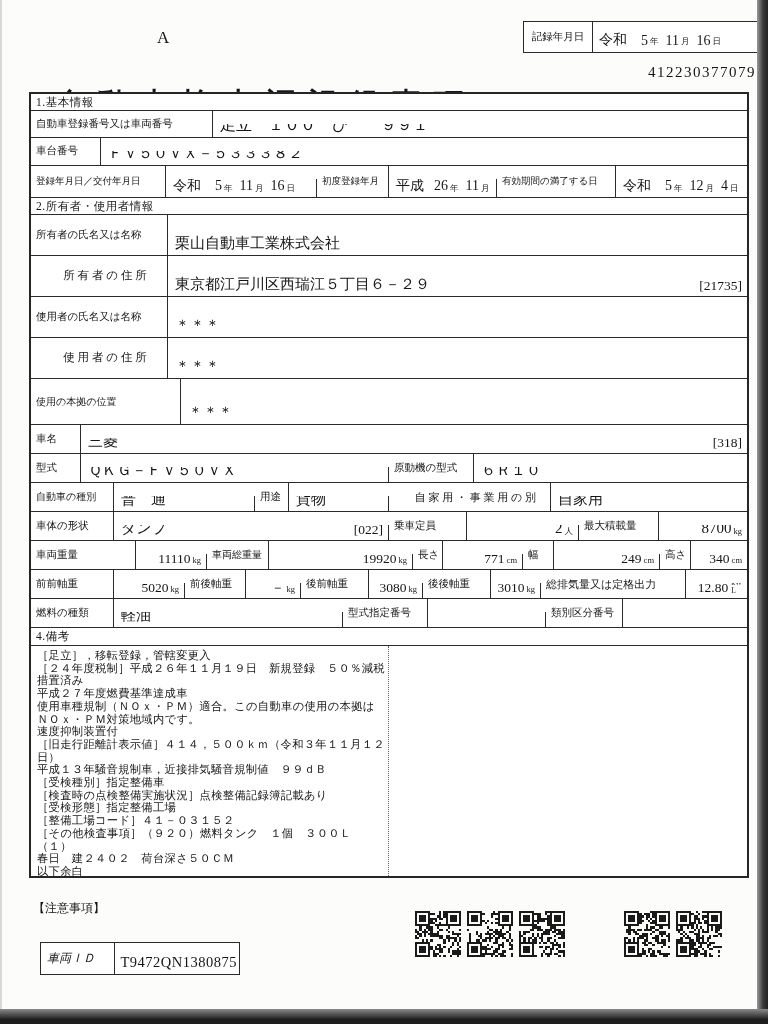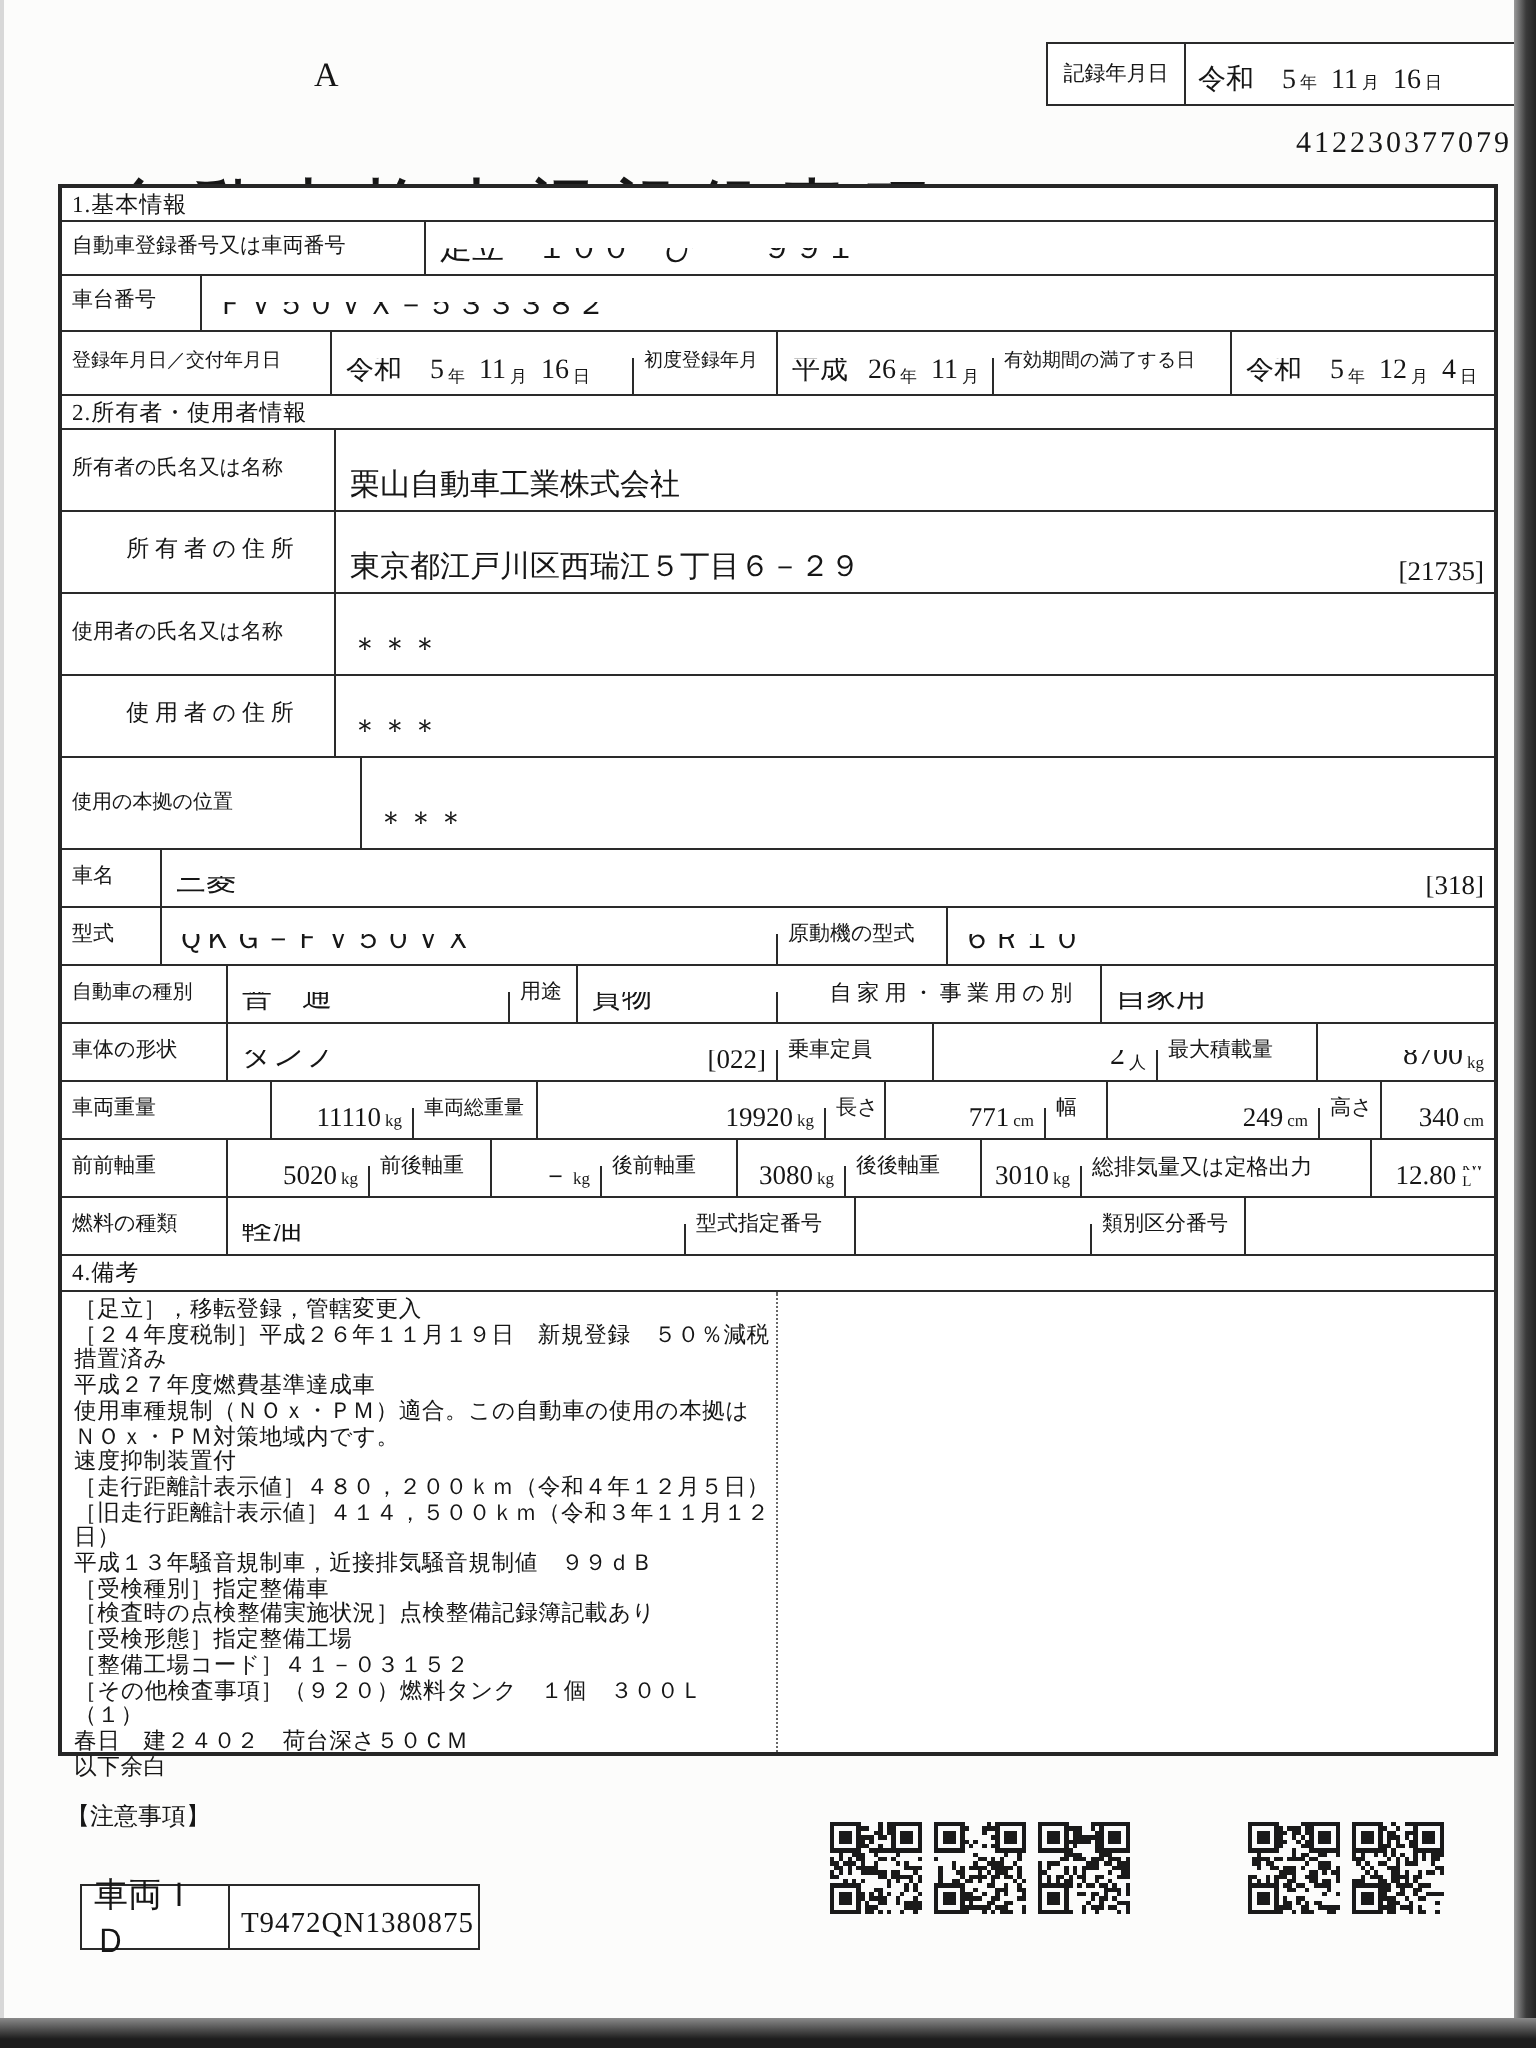--- a/index.html
+++ b/index.html
@@ -40,21 +40,21 @@
   .stack{display:inline-flex;flex-direction:column;align-items:flex-start;font-size:7.5px;line-height:1.1;margin:0 0 0 3px;align-self:flex-end;}
 
   .remarks{height:230px;display:flex;}
   .rleft{width:358px;border-right:1.5px dotted #666;padding:3px 3px 0 6px;box-sizing:border-box;}
   .rright{flex:1;}
   .rline{font-size:11.3px;line-height:12.7px;white-space:pre-wrap;letter-spacing:0.3px;}
 
   .notice-title{left:33px;top:900px;font-size:12px;}
   .notice-body{left:47px;top:924px;font-size:11.5px;letter-spacing:0.5px;}
   .vidbox{left:40px;top:942px;width:198px;height:31px;border:1.5px solid #2a2a2a;display:flex;background:#fff;}
-  .vidbox .vlab{width:68px;border-right:1.5px solid #2a2a2a;display:flex;align-items:center;padding-left:6px;font-size:17px;}
+  .vidbox .vlab{width:68px;border-right:1.5px solid #2a2a2a;display:flex;align-items:center;padding-left:6px;font-size:12px;font-style:italic;}
   .vidbox .vval{flex:1;display:flex;align-items:flex-end;padding:1px 2px 3px 5px;font-size:14.5px;letter-spacing:0.5px;}
 
   .qr{position:absolute;width:46px;height:46px;}
   .qr svg{width:100%;height:100%;}
 </style>
 </head>
 <body>
 
 <div class="page">
 
@@ -247,21 +247,20 @@
     </div>
 
     <div class="sechead" style="height:18px">4.備考</div>
     <div class="row remarks">
       <div class="rleft">
         <div class="rline">［足立］，移転登録，管轄変更入</div>
         <div class="rline">［２４年度税制］平成２６年１１月１９日　新規登録　５０％減税措置済み</div>
         <div class="rline">平成２７年度燃費基準達成車</div>
         <div class="rline">使用車種規制（ＮＯｘ・ＰＭ）適合。この自動車の使用の本拠はＮＯｘ・ＰＭ対策地域内です。</div>
         <div class="rline">速度抑制装置付</div>
-        <div class="rline">［走行距離計表示値］４８０，２００ｋｍ（令和４年１２月５日）</div>
         <div class="rline">［旧走行距離計表示値］４１４，５００ｋｍ（令和３年１１月１２日）</div>
         <div class="rline">平成１３年騒音規制車，近接排気騒音規制値　９９ｄＢ</div>
         <div class="rline">［受検種別］指定整備車</div>
         <div class="rline">［検査時の点検整備実施状況］点検整備記録簿記載あり</div>
         <div class="rline">［受検形態］指定整備工場</div>
         <div class="rline">［整備工場コード］４１－０３１５２</div>
         <div class="rline">［その他検査事項］（９２０）燃料タンク　１個　３００Ｌ　（１）</div>
         <div class="rline">春日　建２４０２　荷台深さ５０ＣＭ</div>
         <div class="rline">以下余白</div>
       </div>

